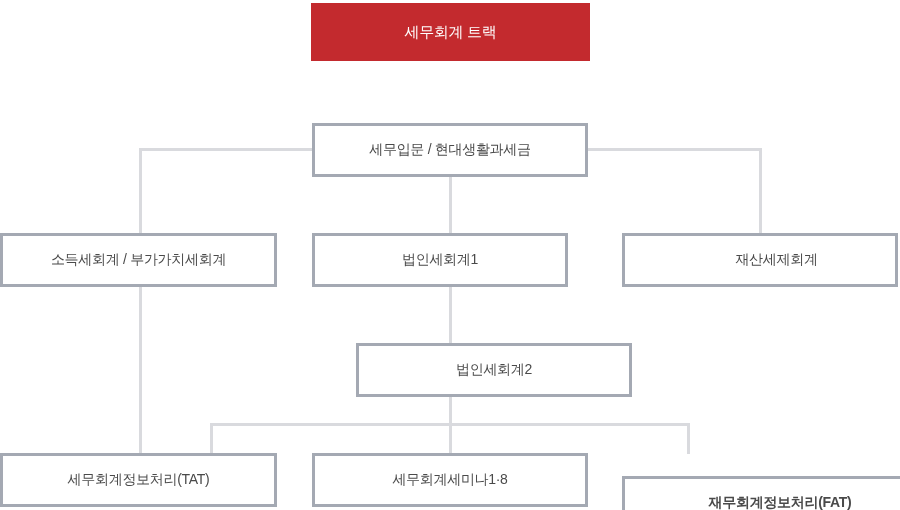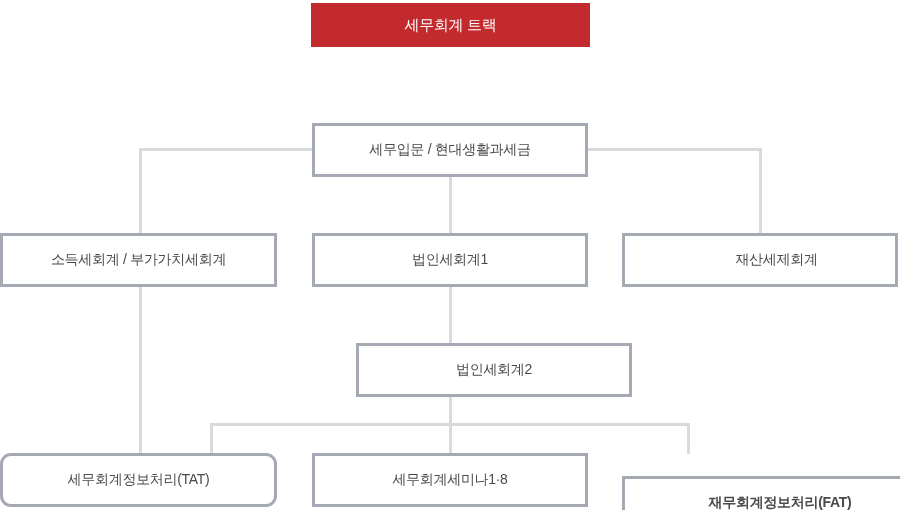--- a/index.html
+++ b/index.html
@@ -10,21 +10,21 @@
     position: relative;
     width: 900px;
     height: 510px;
     background: #ffffff;
     overflow: hidden;
   }
 
   .track-header {
     position: absolute;
     left: 311px; top: 3px;
-    width: 279px; height: 44px;
+    width: 279px; height: 58px;
     background: #c32a2e;
     color: #ffffff;
     font-size: 15px;
     display: flex; align-items: center; justify-content: center;
     z-index: 3;
     letter-spacing: -0.3px;
   }
 
   .node {
     position: absolute;
@@ -62,25 +62,25 @@
   <div class="line v" style="left:449px; top:287px; height:57px;"></div>
   <div class="line v" style="left:449px; top:397px; height:57px;"></div>
   <div class="line h" style="left:210px; top:423px; width:480px;"></div>
   <div class="line v" style="left:210px; top:423px; height:31px;"></div>
   <div class="line v" style="left:687px; top:423px; height:31px;"></div>
 
   <div class="node" style="left:0px; top:233px; width:277px;">소득세회계 / 부가가치세회계</div>
 
   <div class="node" style="left:312px; top:123px; width:276px;">세무입문 / 현대생활과세금</div>
 
-  <div class="node" style="left:312px; top:233px; width:276px;">법인세회계1</div>
+  <div class="node" style="left:312px; top:233px; width:256px;">법인세회계1</div>
 
   <div class="node" style="left:622px; top:233px; width:276px;padding-left:33px;">재산세제회계</div>
 
   <div class="node" style="left:312px; top:343px; width:276px;margin-left:44px;">법인세회계2</div>
 
-  <div class="node" style="left:0px; top:453px; width:277px;border-radius:11px;">세무회계정보처리(TAT)</div>
+  <div class="node" style="left:0px; top:453px; width:277px;">세무회계정보처리(TAT)</div>
 
   <div class="node" style="left:312px; top:453px; width:276px;">세무회계세미나1·8</div>
 
   <div class="node" style="left:622px; top:476px; width:316px;font-weight:bold;">재무회계정보처리(FAT)</div>
 
 </div>
 
 </body></html>

